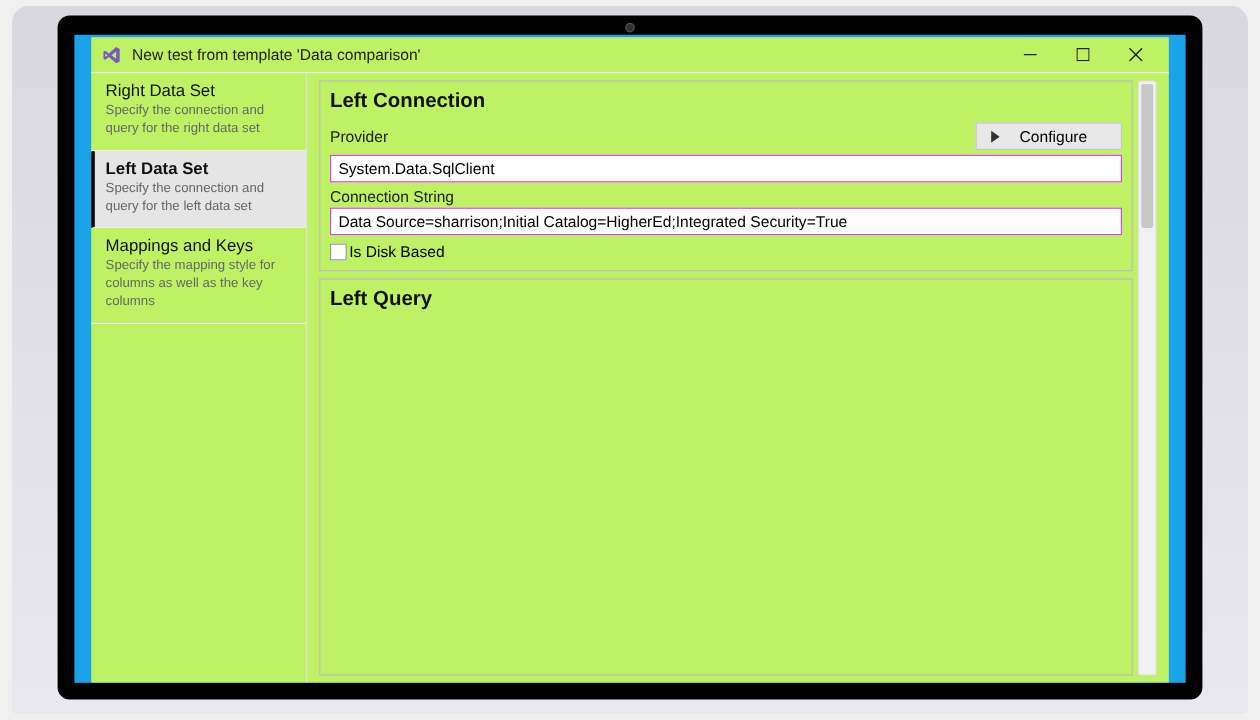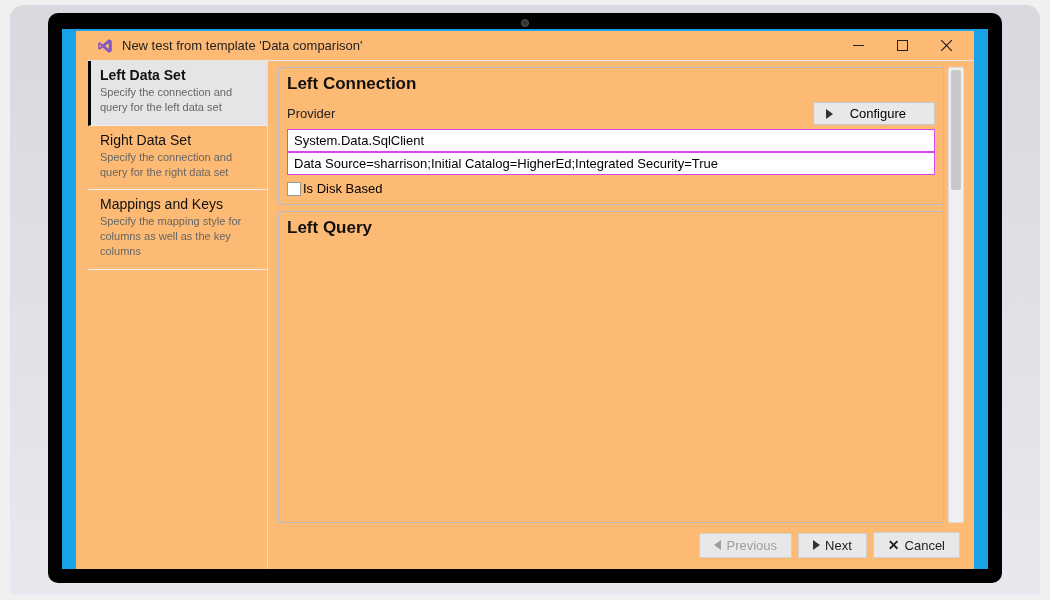--- a/index.html
+++ b/index.html
@@ -35,25 +35,24 @@
 }
 .screen {
   flex: 1;
   background: #1aa3e8;
   padding: 0 14px 0 14px;
   display: flex;
   overflow: hidden;
 }
 .window {
   flex: 1;
-  background: #fdba74;
+  background: #bef264;
   display: flex;
   flex-direction: column;
   margin-top: 2px;
-  padding-left: 12px;
 }
 .titlebar {
   height: 30px;
   display: flex;
   align-items: center;
   border-bottom: 1px solid #e6e6e6;
   padding: 0 6px 0 8px;
 }
 .vs-icon { width: 18px; height: 18px; display:flex; align-items:center; justify-content:center; }
 .titlebar-title { margin-left: 8px; font-size: 13px; color: #222; }
@@ -204,77 +203,64 @@
           <div class="winbtn">
             <svg viewBox="0 0 11 11">
                 <line x1="0" y1="0" x2="11" y2="11" stroke="#222" stroke-width="1.2"></line>
                 <line x1="11" y1="0" x2="0" y2="11" stroke="#222" stroke-width="1.2"></line>
               </svg>
           </div>
         </div>
 
         <div class="body-row">
           <div class="sidebar">
+            <div class="step">
+              <div class="step-title">Right Data Set</div>
+              <div class="step-desc">Specify the connection and query for the right data set</div>
+            </div>
             <div class="step active">
               <div class="step-title">Left Data Set</div>
               <div class="step-desc">Specify the connection and query for the left data set</div>
-            </div>
-            <div class="step">
-              <div class="step-title">Right Data Set</div>
-              <div class="step-desc">Specify the connection and query for the right data set</div>
             </div>
             <div class="step">
               <div class="step-title">Mappings and Keys</div>
               <div class="step-desc">Specify the mapping style for columns as well as the key columns</div>
             </div>
           </div>
 
           <div class="main">
             <div class="panels-wrap">
               <div class="panels">
                 <div class="group">
                   <div class="group-title">Left Connection</div>
                   <div class="row">
                     <label>Provider</label>
                     <div class="btn-configure">
                       <span class="tri-right"></span>
                       <span>Configure</span>
                     </div>
                   </div>
                   <input class="input" value="System.Data.SqlClient" style="">
+                  <div class="subgroup-label">Connection String</div>
                   <input class="input" value="Data Source=sharrison;Initial Catalog=HigherEd;Integrated Security=True" style="">
                   <div class="checkbox-row">
                     <div class="checkbox"></div>
                     <label>Is Disk Based</label>
                   </div>
                 </div>
 
                 <div class="group query">
                   <div class="group-title">Left Query</div>
                 </div>
               </div>
               <div class="outer-scroll">
                 <div class="scroll-thumb"></div>
               </div>
             </div>
 
-            <div class="footer">
-              <div class="nav-btn disabled">
-                <span class="tri-left"></span>
-                <span>Previous</span>
-              </div>
-              <div class="nav-btn">
-                <span class="tri-right"></span>
-                <span>Next</span>
-              </div>
-              <div class="nav-btn">
-                <span class="x-icon">✕</span>
-                <span>Cancel</span>
-              </div>
-            </div>
 
           </div>
         </div>
 
       </div>
     </div>
   </div>
 </div>
 
 </body></html>

